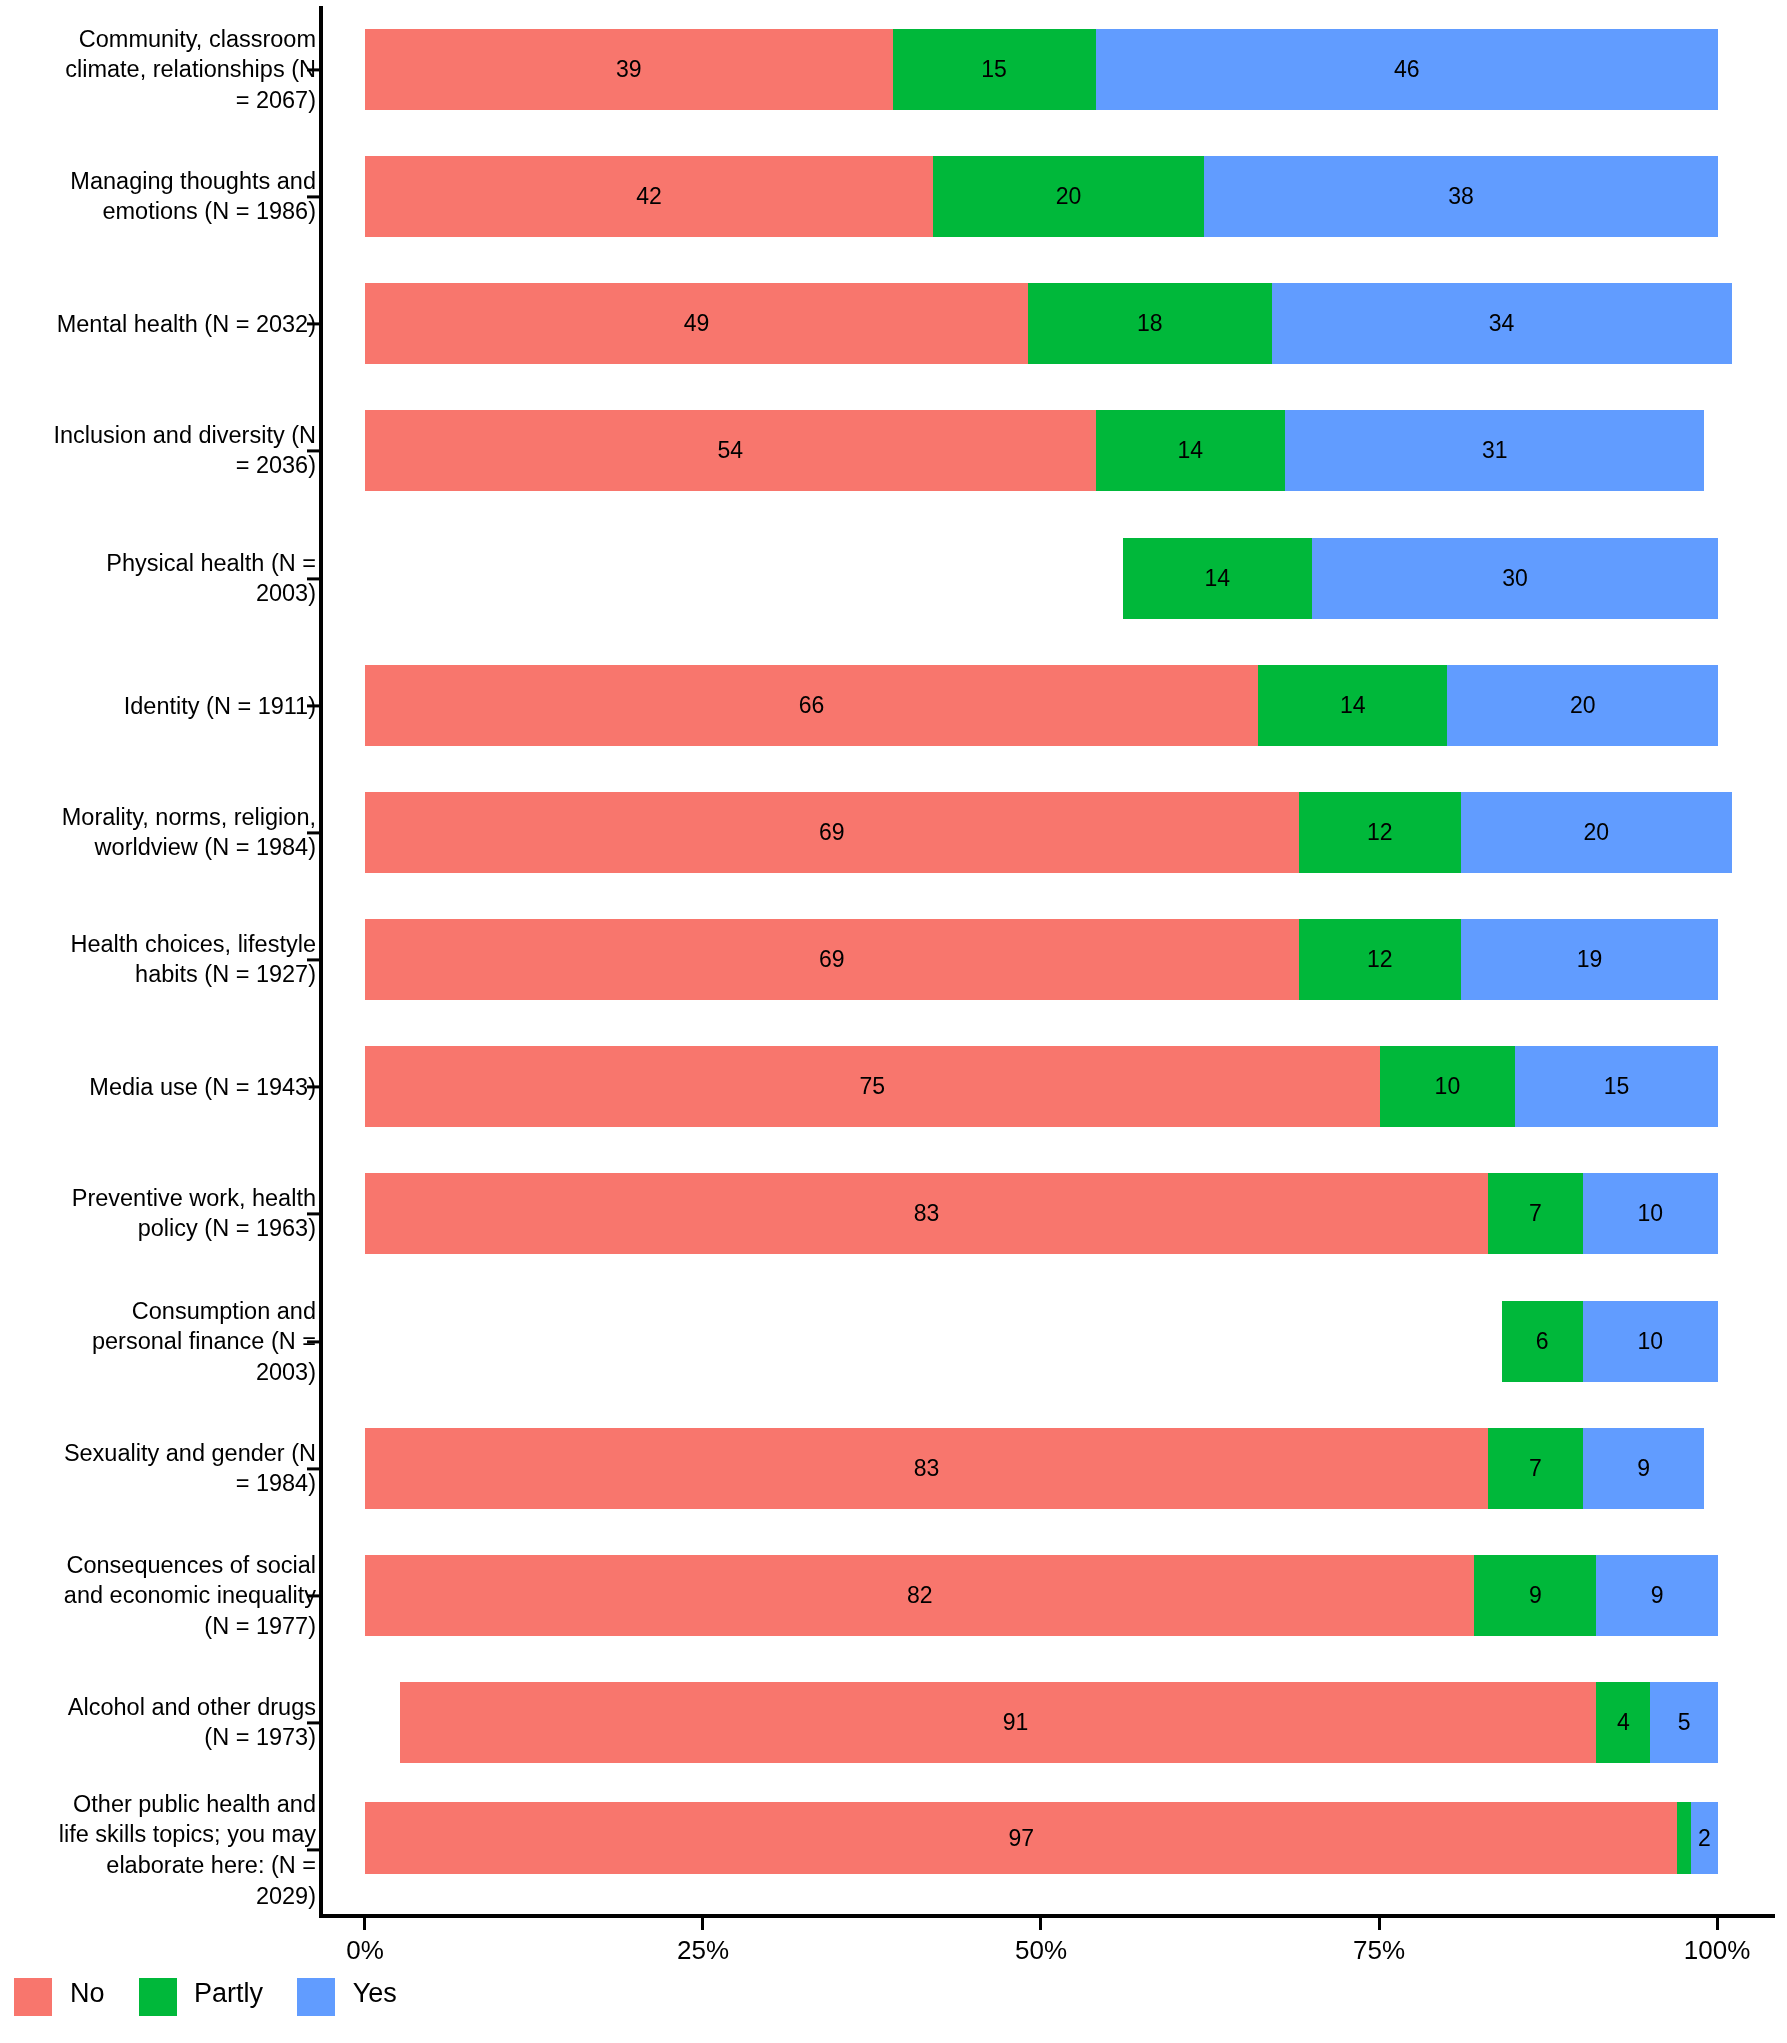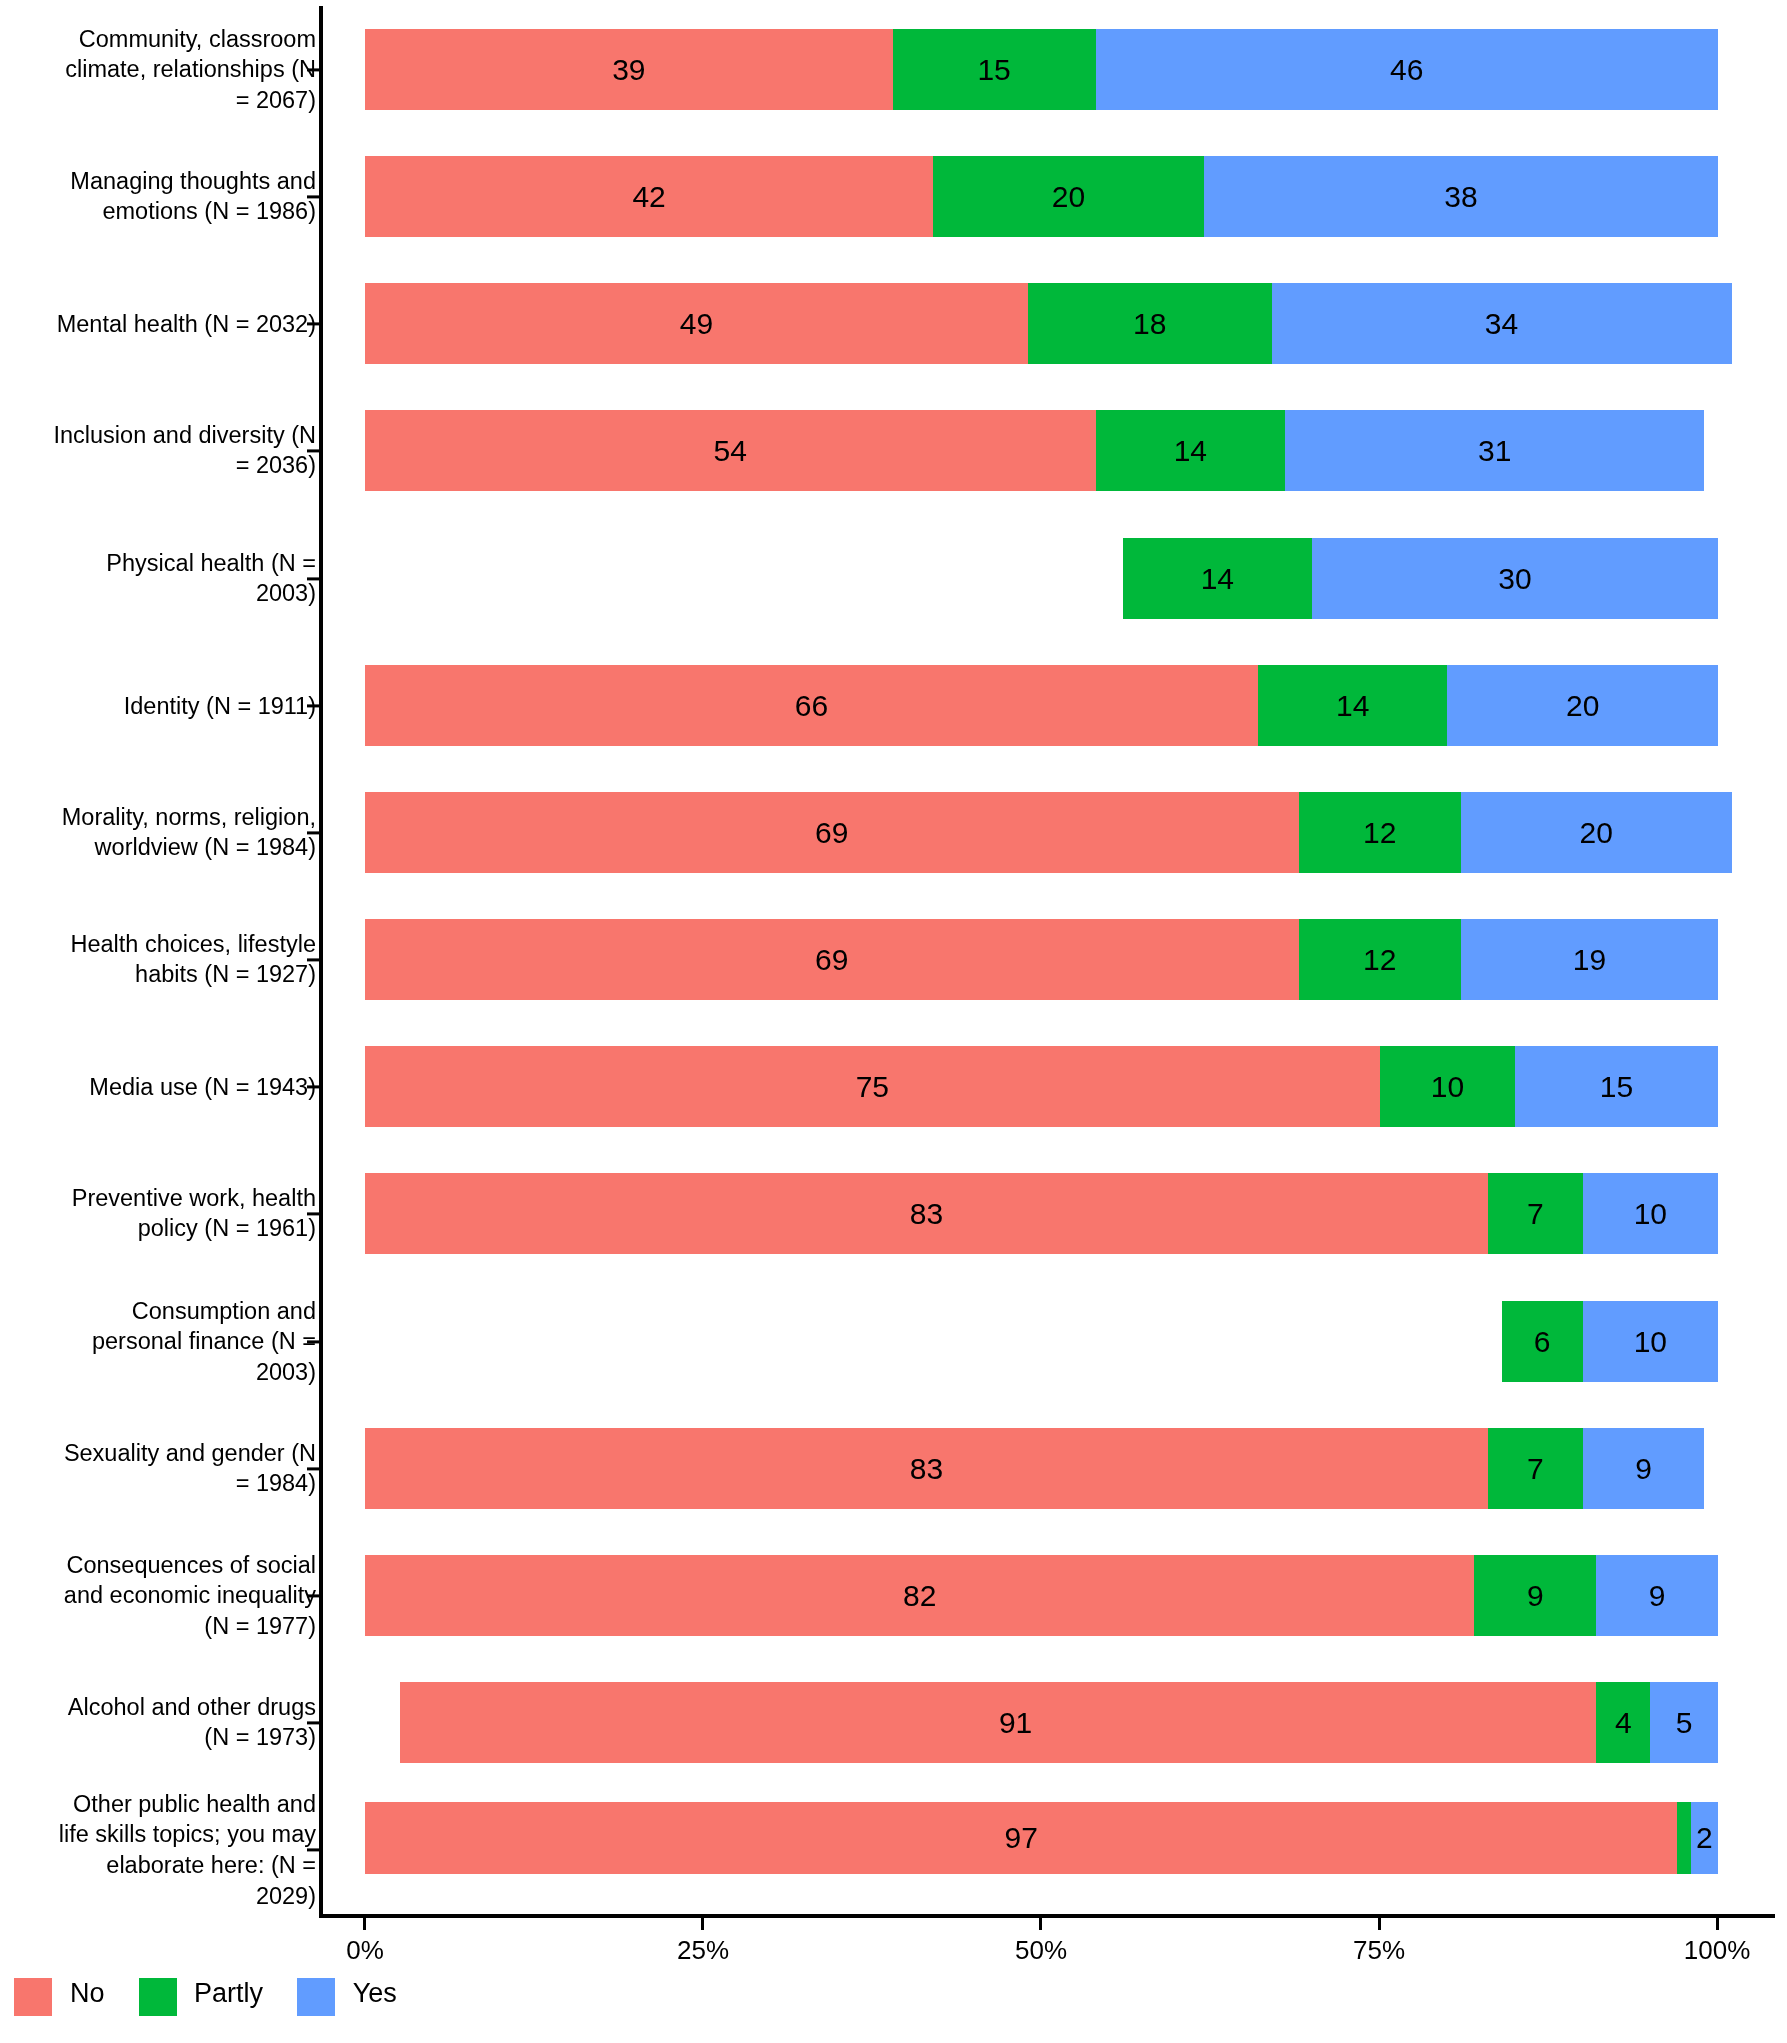--- a/index.html
+++ b/index.html
@@ -101,21 +101,21 @@
     top: 0;
     height: 100%;
     display: flex;
     align-items: center;
     justify-content: center;
     overflow: visible;
     box-sizing: border-box;
   }
 
   .seg-label {
-    font-size: 30px;
+    font-size: 23px;
     color: #000000;
     font-family: "Liberation Sans", sans-serif;
     white-space: nowrap;
     text-align: right;
   }
 
   
   #x-axis {
     position: absolute;
     left: 0;
@@ -302,21 +302,21 @@
             </div>
             <div class="seg" style="left: 75%; width: 10%; background: rgb(0, 184, 58);">
               <span class="seg-label">10</span>
             </div>
             <div class="seg" style="left: 85%; width: 15%; background: rgb(97, 156, 255);">
               <span class="seg-label">15</span>
             </div>
           </div>
         </div>
         <div class="row" style="top: 1144px; height: 127px;">
-          <div class="row-label">Preventive work, health policy (N = 1961)</div>
+          <div class="row-label">Preventive work, health policy (N = 1963)</div>
           <div class="tick-mark"></div>
           <div class="bar-track" style="height: 81px; top: 23px;">
             <div class="seg" style="left: 0%; width: 83%; background: rgb(248, 118, 109);">
               <span class="seg-label">83</span>
             </div>
             <div class="seg" style="left: 83%; width: 7%; background: rgb(0, 184, 58);">
               <span class="seg-label">7</span>
             </div>
             <div class="seg" style="left: 90%; width: 10%; background: rgb(97, 156, 255);">
               <span class="seg-label">10</span>

